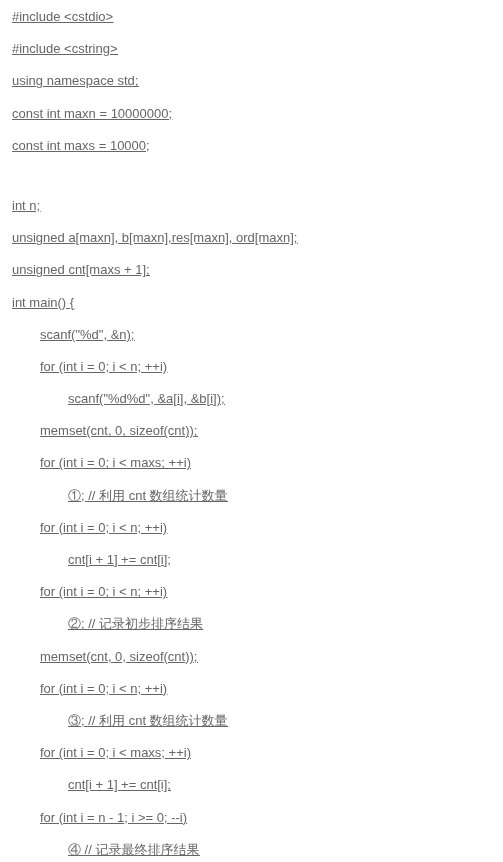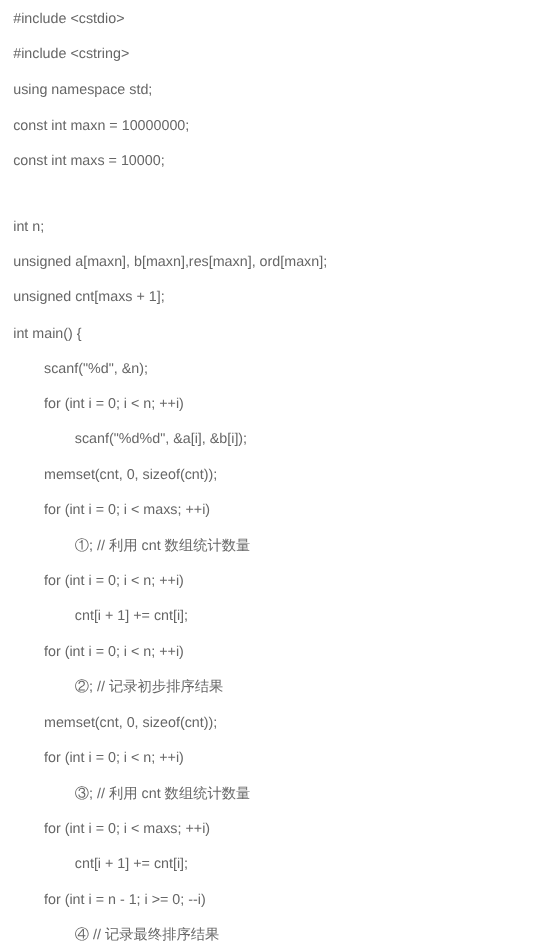--- a/index.html
+++ b/index.html
@@ -1,18 +1,19 @@
 <!DOCTYPE html>
 <html><head>
 <meta charset="utf-8">
 <style>
   * {
     margin: 0;
     padding: 0;
     box-sizing: border-box;
+    text-decoration: underline;
   }
   body {
     width: 503px;
     height: 862px;
     background: #ffffff;
     font-family: "Helvetica Neue", Arial, "Microsoft YaHei", sans-serif;
     font-size: 13px;
     color: #666666;
     padding: 8px 12px;
     line-height: 1.4;

